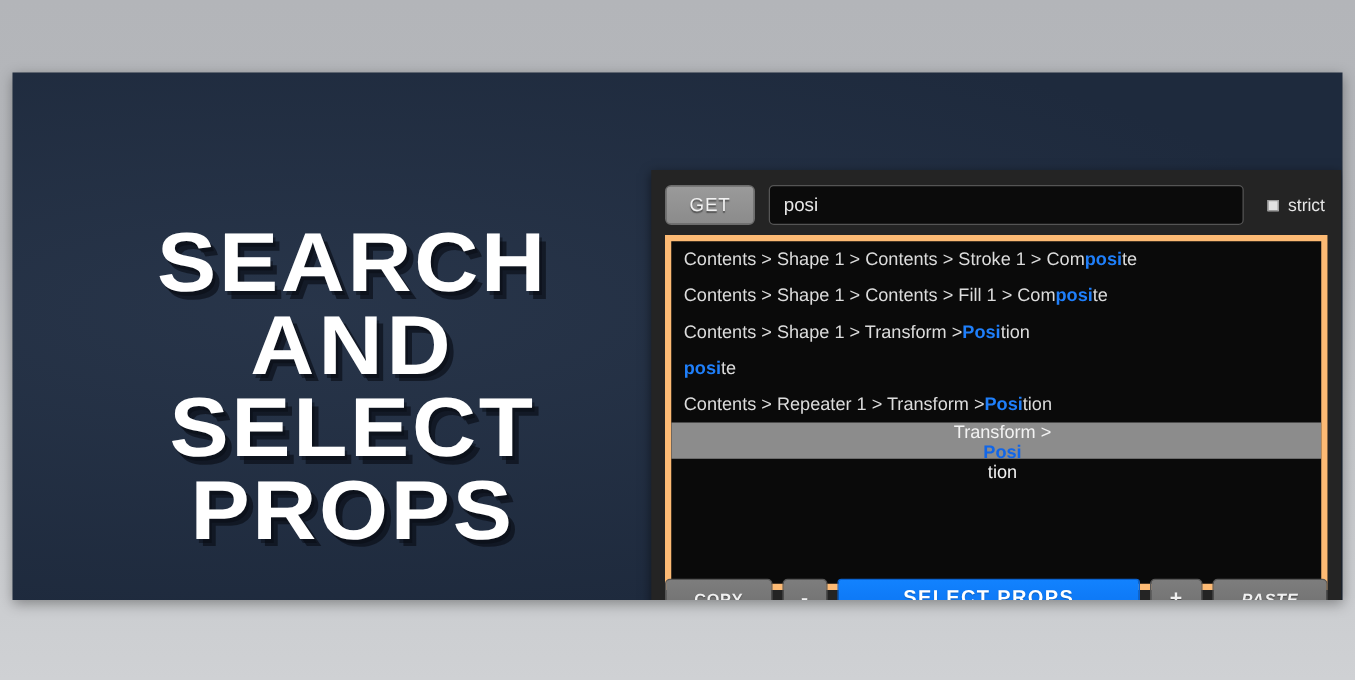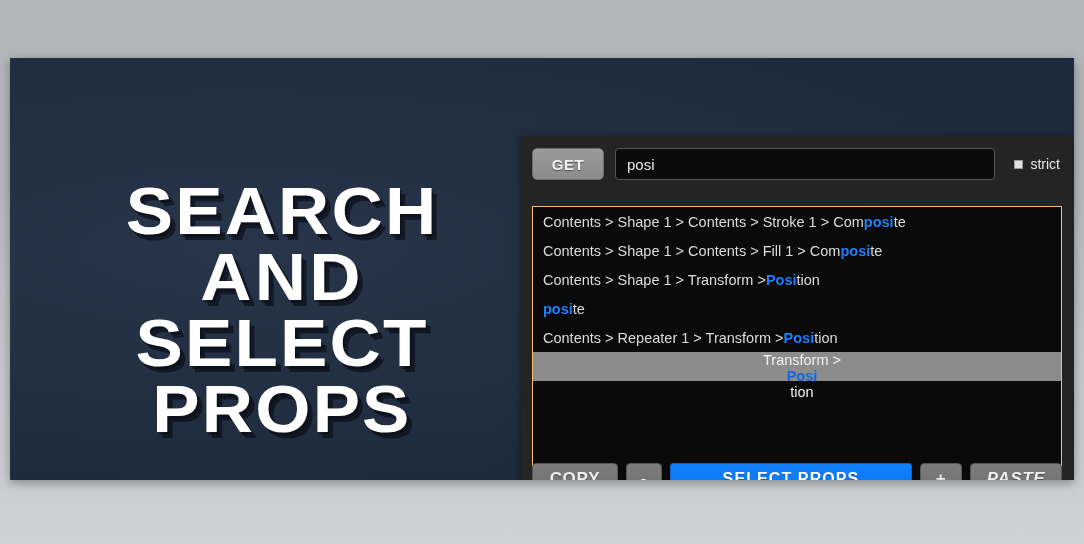--- a/index.html
+++ b/index.html
@@ -53,21 +53,21 @@
 
   
   .toprow{
     position:absolute;left:11px;top:11px;right:11px;height:34px;
     display:flex;align-items:center;gap:11px;
   }
   .btn-get{
     width:72px;height:32px;border-radius:5px;
     background:linear-gradient(180deg,#9a9a9a 0%,#8b8b8b 100%);
     border:1px solid #6d6d6d;
-    color:#f2f2f2;font-weight:bold;font-size:15px;letter-spacing:.6px;
+    color:#f2f2f2;font-weight:normal;font-size:15px;letter-spacing:.6px;
     display:flex;align-items:center;justify-content:center;
     text-shadow:0 1px 1px rgba(0,0,0,.45);
     box-sizing:border-box;cursor:pointer;
   }
   .search-field{
     flex:1;height:32px;border-radius:4px;
     background:#0b0b0b;border:1px solid #555;
     color:#e8e8e8;font-size:15px;
     display:flex;align-items:center;padding:0 11px;
     box-sizing:border-box;cursor:text;
@@ -77,22 +77,22 @@
     cursor:pointer;
   }
   .strict-box{
     width:9px;height:9px;background:#e2e2e2;border:1px solid #9a9a9a;
     box-sizing:border-box;
   }
   .strict-lbl{color:#e6e6e6;font-size:14px;font-weight:normal;}
 
   
   .listbox{
-    position:absolute;left:11px;top:70px;right:11px;height:284px;
-    background:#0a0a0a;border:1px solid #fdba74;
+    position:absolute;left:11px;top:52px;right:11px;height:284px;
+    background:#0a0a0a;border:5px solid #fdba74;
     box-sizing:border-box;overflow:hidden;
   }
   .row{
     height:29px;display:flex;align-items:center;
     padding:0 0 0 10px;
     color:#dcdcdc;font-size:14.5px;white-space:nowrap;
     cursor:pointer;
   }
   .row.selected{background:#8c8c8c;color:#f2f2f2;flex-direction:column;}
   .row .hl{color:#1f7ffa;font-weight:bold;}
@@ -100,21 +100,21 @@
 
   
   .btnrow{
     position:absolute;left:11px;top:327px;right:11px;height:32px;
     display:flex;align-items:center;gap:8px;
   }
   .gbtn{
     height:32px;border-radius:4px;
     background:linear-gradient(180deg,#7d7d7d 0%,#6e6e6e 100%);
     border:1px solid #565656;
-    color:#f0f0f0;font-weight:bold;font-size:17px;letter-spacing:.6px;
+    color:#f0f0f0;font-weight:bold;font-size:13px;letter-spacing:.6px;
     display:flex;align-items:center;justify-content:center;
     text-shadow:0 1px 1px rgba(0,0,0,.4);
     box-sizing:border-box;cursor:pointer;
   }
   .gbtn.copy{width:86px;}
   .gbtn.minus{width:36px;font-size:17px;}
   .gbtn.plus{width:42px;font-size:17px;}
   .gbtn.paste{width:92px;font-style:italic;}
   .bluebtn{
     flex:1;height:32px;border-radius:3px;

